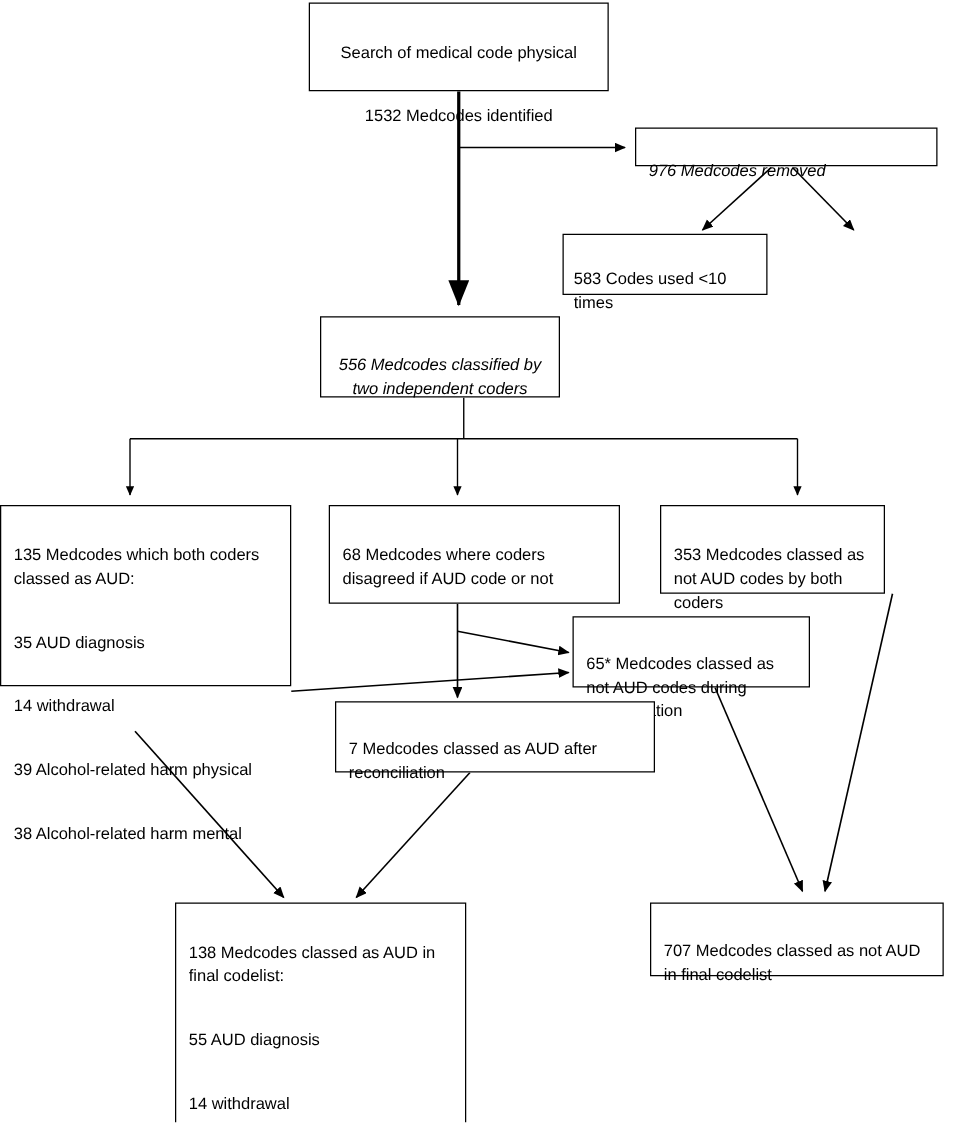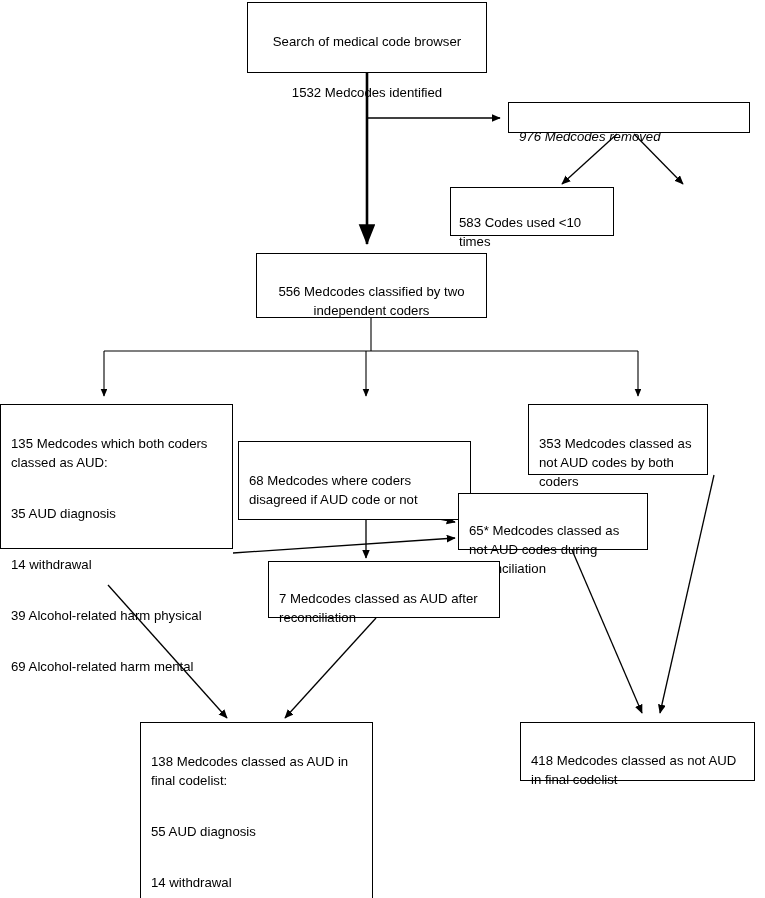--- a/index.html
+++ b/index.html
@@ -97,87 +97,87 @@
 
     <line x1="376" y1="618" x2="285" y2="718" stroke="#000000" stroke-width="1.3" marker-end="url(#ahb)"></line>
 
     <line x1="572" y1="550" x2="642" y2="713" stroke="#000000" stroke-width="1.3" marker-end="url(#ahb)"></line>
 
     <line x1="714" y1="475" x2="660" y2="713" stroke="#000000" stroke-width="1.3" marker-end="url(#ahb)"></line>
   </svg>
 
   <div class="node" style="left:247px; top:2px; width:240px; height:71px;">
     <div class="txt center" style="top:10px;">
-      <div class="para">Search of medical code browser</div>
+      <div class="para">Search of medical code physical</div>
       <div class="para">1532 Medcodes identified</div>
     </div>
   </div>
 
   <div class="node" style="left:508px; top:102px; width:242px; height:31px;">
     <div class="txt left" style="top:5px;font-style:italic;">
       <div class="para">976 Medcodes removed</div>
     </div>
   </div>
 
   <div class="node" style="left:450px; top:187px; width:164px; height:49px;">
     <div class="txt left" style="top:6px; padding:0 8px;">
       <div class="para">583 Codes used &lt;10 times</div>
     </div>
   </div>
 
 
-  <div class="node" style="left:256px; top:253px; width:231px; height:65px;">
+  <div class="node" style="left:256px; top:253px; width:192px; height:65px;font-style:italic;">
     <div class="txt center" style="top:9px;">
       <div class="para">556 Medcodes classified by two independent coders</div>
     </div>
   </div>
 
   <div class="node" style="left:0px; top:404px; width:233px; height:145px;">
     <div class="txt left" style="top:10px;">
       <div class="para">135 Medcodes which both coders classed as AUD:</div>
       <div class="para">35 AUD diagnosis</div>
       <div class="para">14 withdrawal</div>
       <div class="para">39 Alcohol-related harm physical</div>
-      <div class="para">69 Alcohol-related harm mental</div>
+      <div class="para">38 Alcohol-related harm mental</div>
     </div>
   </div>
 
-  <div class="node" style="left:238px; top:404px; width:233px; height:79px;margin-top:37px;">
+  <div class="node" style="left:263px; top:404px; width:233px; height:79px;">
     <div class="txt left" style="top:10px;">
       <div class="para">68 Medcodes where coders disagreed if AUD code or not</div>
     </div>
   </div>
 
   <div class="node" style="left:528px; top:404px; width:180px; height:71px;">
     <div class="txt left" style="top:10px;">
       <div class="para">353 Medcodes classed as not AUD codes by both coders</div>
     </div>
   </div>
 
   <div class="node" style="left:458px; top:493px; width:190px; height:57px;">
     <div class="txt left" style="top:8px;">
       <div class="para">65* Medcodes classed as not AUD codes during reconciliation</div>
     </div>
   </div>
 
-  <div class="node" style="left:268px; top:561px; width:232px; height:57px;">
+  <div class="node" style="left:268px; top:561px; width:256px; height:57px;">
     <div class="txt left" style="top:8px;">
       <div class="para">7 Medcodes classed as AUD after reconciliation</div>
     </div>
   </div>
 
   <div class="node" style="left:140px; top:722px; width:233px; height:226px;">
     <div class="txt left" style="top:10px;">
       <div class="para">138 Medcodes classed as AUD in final codelist:</div>
       <div class="para">55 AUD diagnosis</div>
       <div class="para">14 withdrawal</div>
       
       
     </div>
   </div>
 
   <div class="node" style="left:520px; top:722px; width:235px; height:59px;">
     <div class="txt left" style="top:9px;">
-      <div class="para">418 Medcodes classed as not AUD in final codelist</div>
+      <div class="para">707 Medcodes classed as not AUD in final codelist</div>
     </div>
   </div>
 
 </div>
 
 </body></html>

